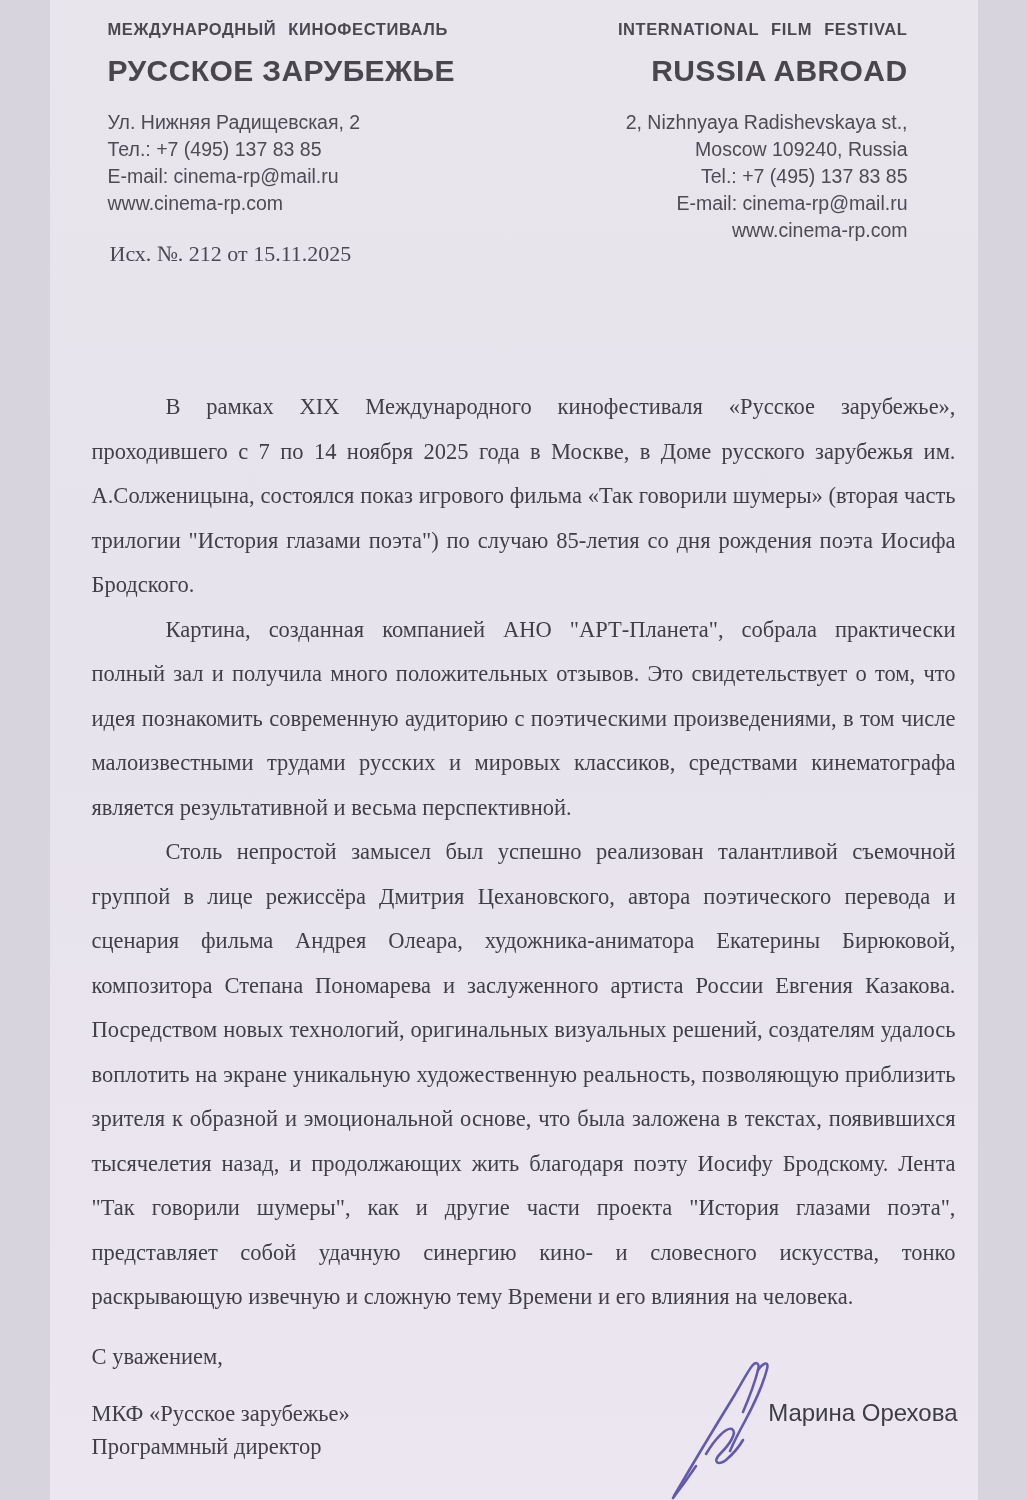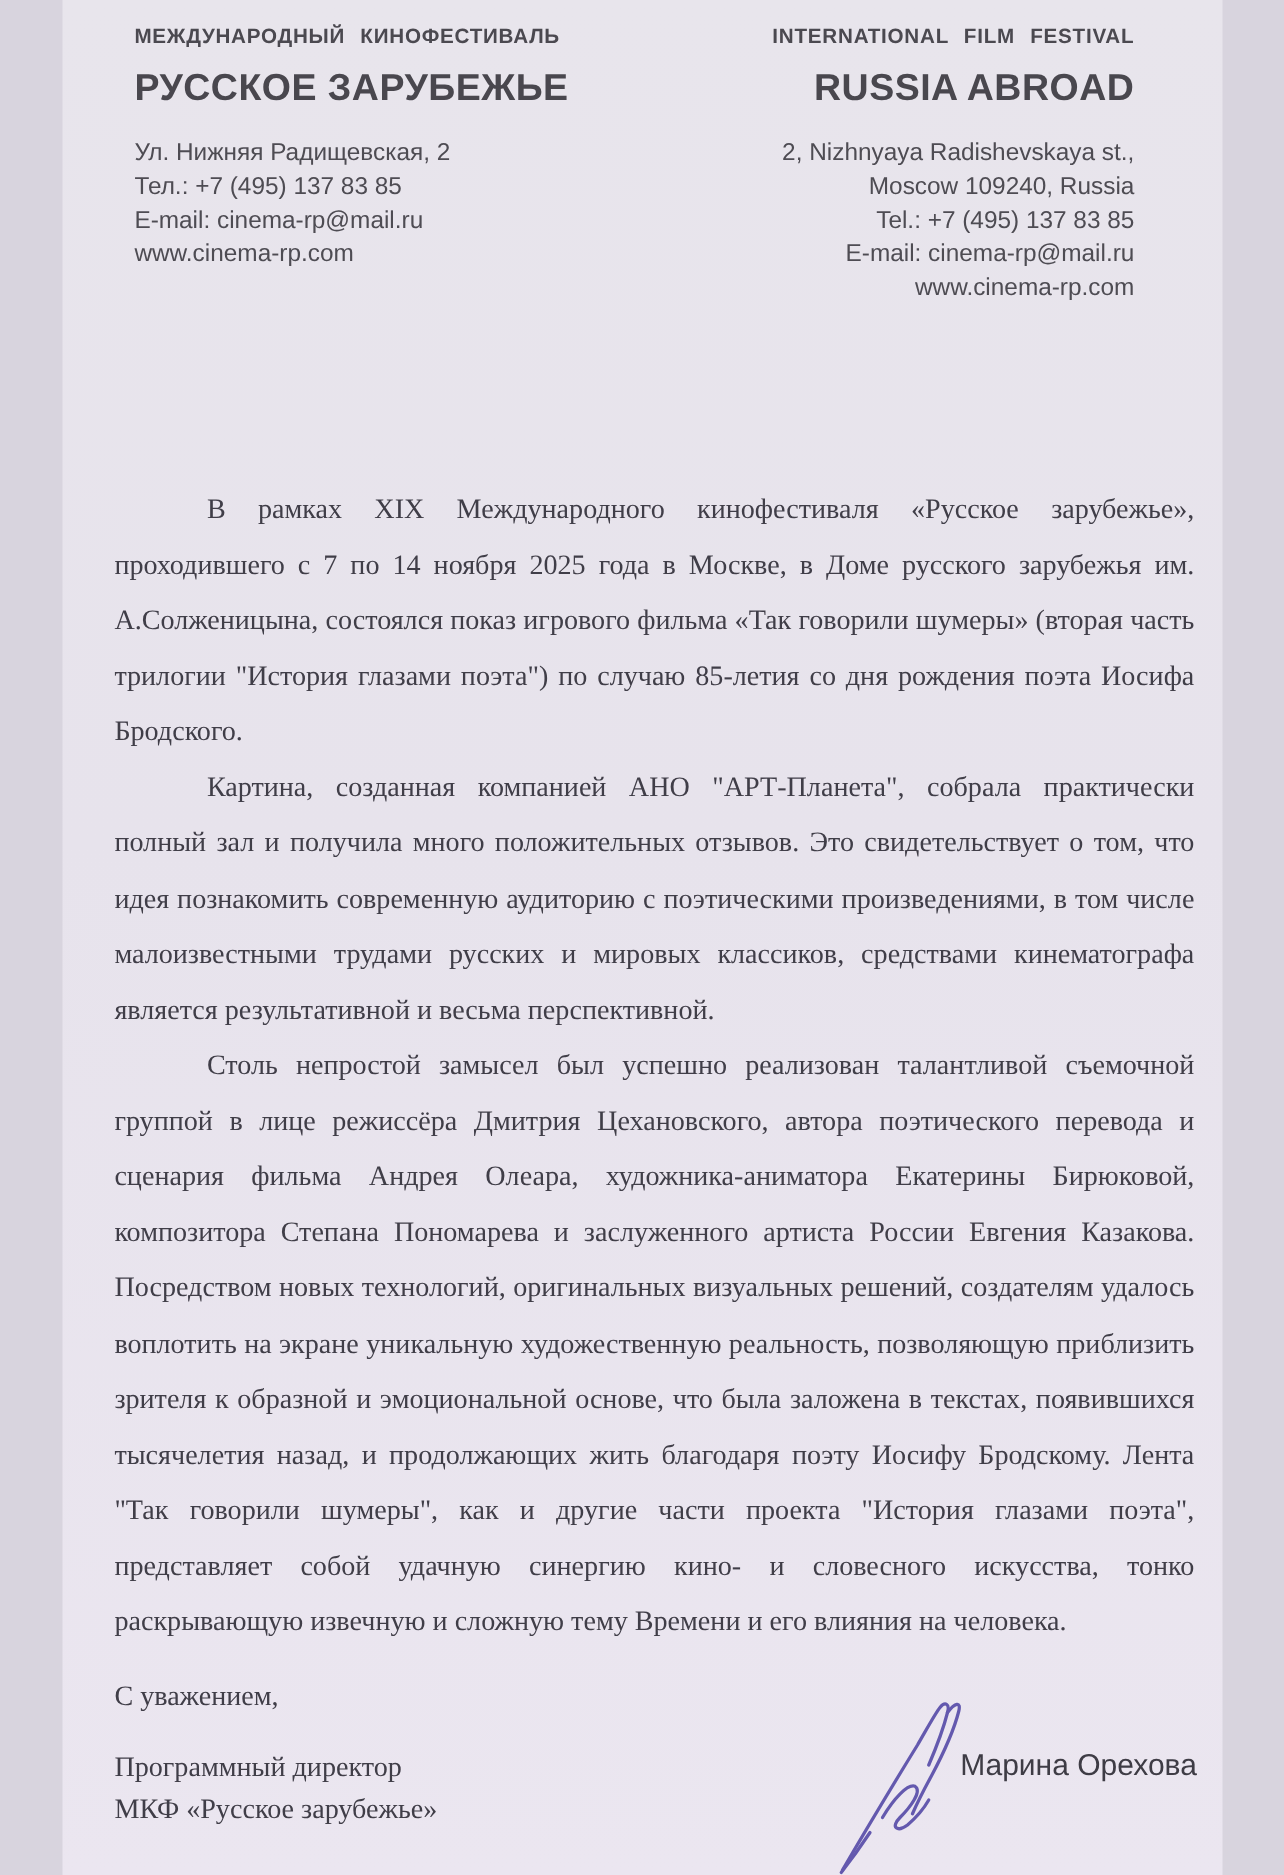--- a/index.html
+++ b/index.html
@@ -130,32 +130,33 @@
       <div class="addr">
         <div>2, Nizhnyaya Radishevskaya st.,</div>
         <div>Moscow 109240, Russia</div>
         <div>Tel.: +7 (495) 137 83 85</div>
         <div>E-mail: cinema-rp@mail.ru</div>
         <div>www.cinema-rp.com</div>
       </div>
     </div>
   </div>
 
+  <div class="ref-line">Исх. №. 212 от 15.11.2025</div>
 
   <div class="letter-body">
     <p>В рамках XIX Международного кинофестиваля «Русское зарубежье», проходившего с 7 по 14 ноября 2025 года в Москве, в Доме русского зарубежья им. А.Солженицына, состоялся показ игрового фильма «Так говорили шумеры» (вторая часть трилогии "История глазами поэта") по случаю 85-летия со дня рождения поэта Иосифа Бродского.</p>
     <p>Картина, созданная компанией АНО "АРТ-Планета", собрала практически полный зал и получила много положительных отзывов. Это свидетельствует о том, что идея познакомить современную аудиторию с поэтическими произведениями, в том числе малоизвестными трудами русских и мировых классиков, средствами кинематографа является результативной и весьма перспективной.</p>
     <p>Столь непростой замысел был успешно реализован талантливой съемочной группой в лице режиссёра Дмитрия Цехановского, автора поэтического перевода и сценария фильма Андрея Олеара, художника-аниматора Екатерины Бирюковой, композитора Степана Пономарева и заслуженного артиста России Евгения Казакова. Посредством новых технологий, оригинальных визуальных решений, создателям удалось воплотить на экране уникальную художественную реальность, позволяющую приблизить зрителя к образной и эмоциональной основе, что была заложена в текстах, появившихся тысячелетия назад, и продолжающих жить благодаря поэту Иосифу Бродскому. Лента "Так говорили шумеры", как и другие части проекта "История глазами поэта", представляет собой удачную синергию кино- и словесного искусства, тонко раскрывающую извечную и сложную тему Времени и его влияния на человека.</p>
   </div>
 
   <div class="closing">С уважением,</div>
 
   <div class="sig-title">
+    <div>МКФ «Русское зарубежье»</div>
     <div>Программный директор</div>
-    <div>МКФ «Русское зарубежье»</div>
   </div>
 
   <div class="signature-ink">
     <svg width="130" height="142" viewBox="0 0 130 142" fill="none" xmlns="http://www.w3.org/2000/svg">
       <g stroke="#584ea9" stroke-width="2.6" stroke-linecap="round" fill="none" opacity="0.92">
         <path d="M14 138 C 28 114 58 64 74 38 C 81 26 88 13 92 8 C 96 3 100 5 98 12 C 95 24 89 40 83 54"></path>
         <path d="M98 12 C 104 4 109 3 107 11 C 103 27 93 48 85 63 C 79 74 73 86 70 93"></path>
         <path d="M46 96 C 55 81 66 69 72 71 C 78 75 68 88 60 96 C 52 104 58 108 66 102 C 73 96 79 89 83 82"></path>
         <path d="M36 108 C 28 120 20 131 13 140"></path>
       </g>

